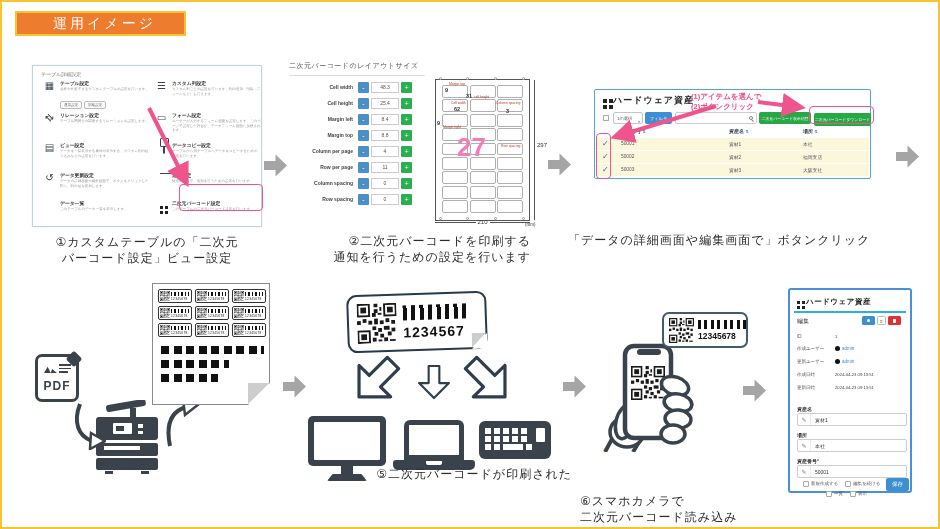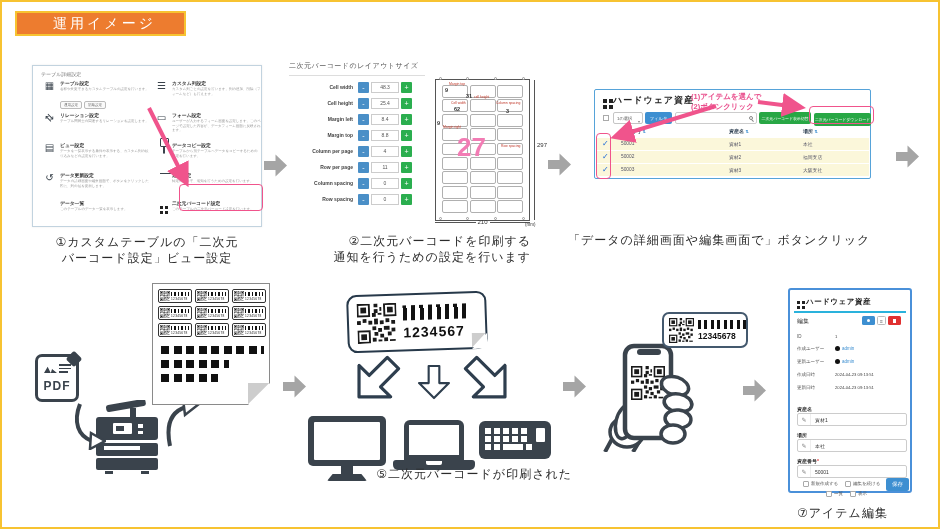--- a/index.html
+++ b/index.html
@@ -787,22 +787,23 @@
     <button class="savebtn">保存</button>
     <span class="echk" style="left:36px;top:201px"></span>
     <span class="eclab" style="left:44px;top:201px">一覧</span>
     <span class="echk" style="left:60px;top:201px"></span>
     <span class="eclab" style="left:68px;top:201px">表示</span>
   </div>
 
   <div class="caption" style="left:290px;top:464px;width:280px;text-align:right">
     <div>⑤二次元バーコードが印刷された</div>
   </div>
-  <div class="caption" style="left:795px;top:503px;width:130px">
-    <div>⑦アイテム編集</div>
+  <div class="caption" style="left:578px;top:491px;width:220px">
+    <div>⑥スマホカメラで</div>
+      <div>二次元バーコード読み込み</div>
   </div>
 
   <svg class="overlay">
     <defs>
       <marker id="ph" markerWidth="6" markerHeight="6" refX="4" refY="3" orient="auto">
         <polygon points="0,0 6,3 0,6" fill="#F0548C"></polygon>
       </marker>
     </defs>
     <line x1="147" y1="106" x2="183" y2="178" stroke="#F0548C" stroke-width="4" marker-end="url(#ph)"></line>
     <line x1="714" y1="104" x2="616" y2="134" stroke="#F0548C" stroke-width="4" marker-end="url(#ph)"></line>

